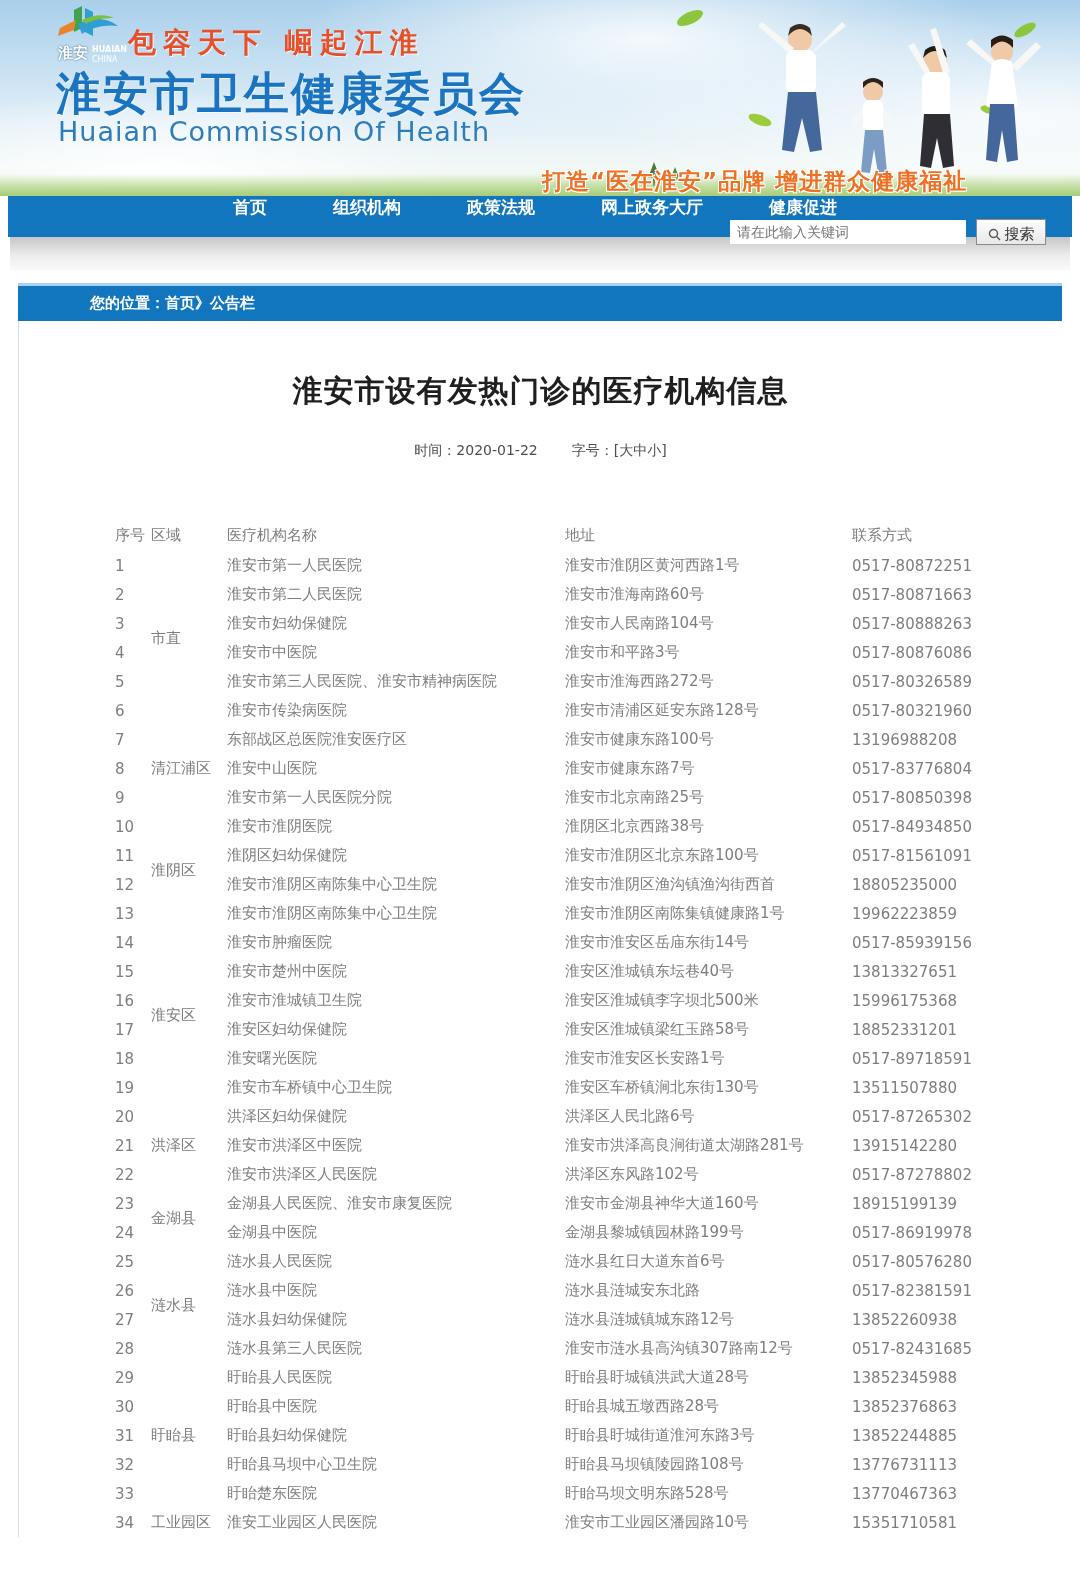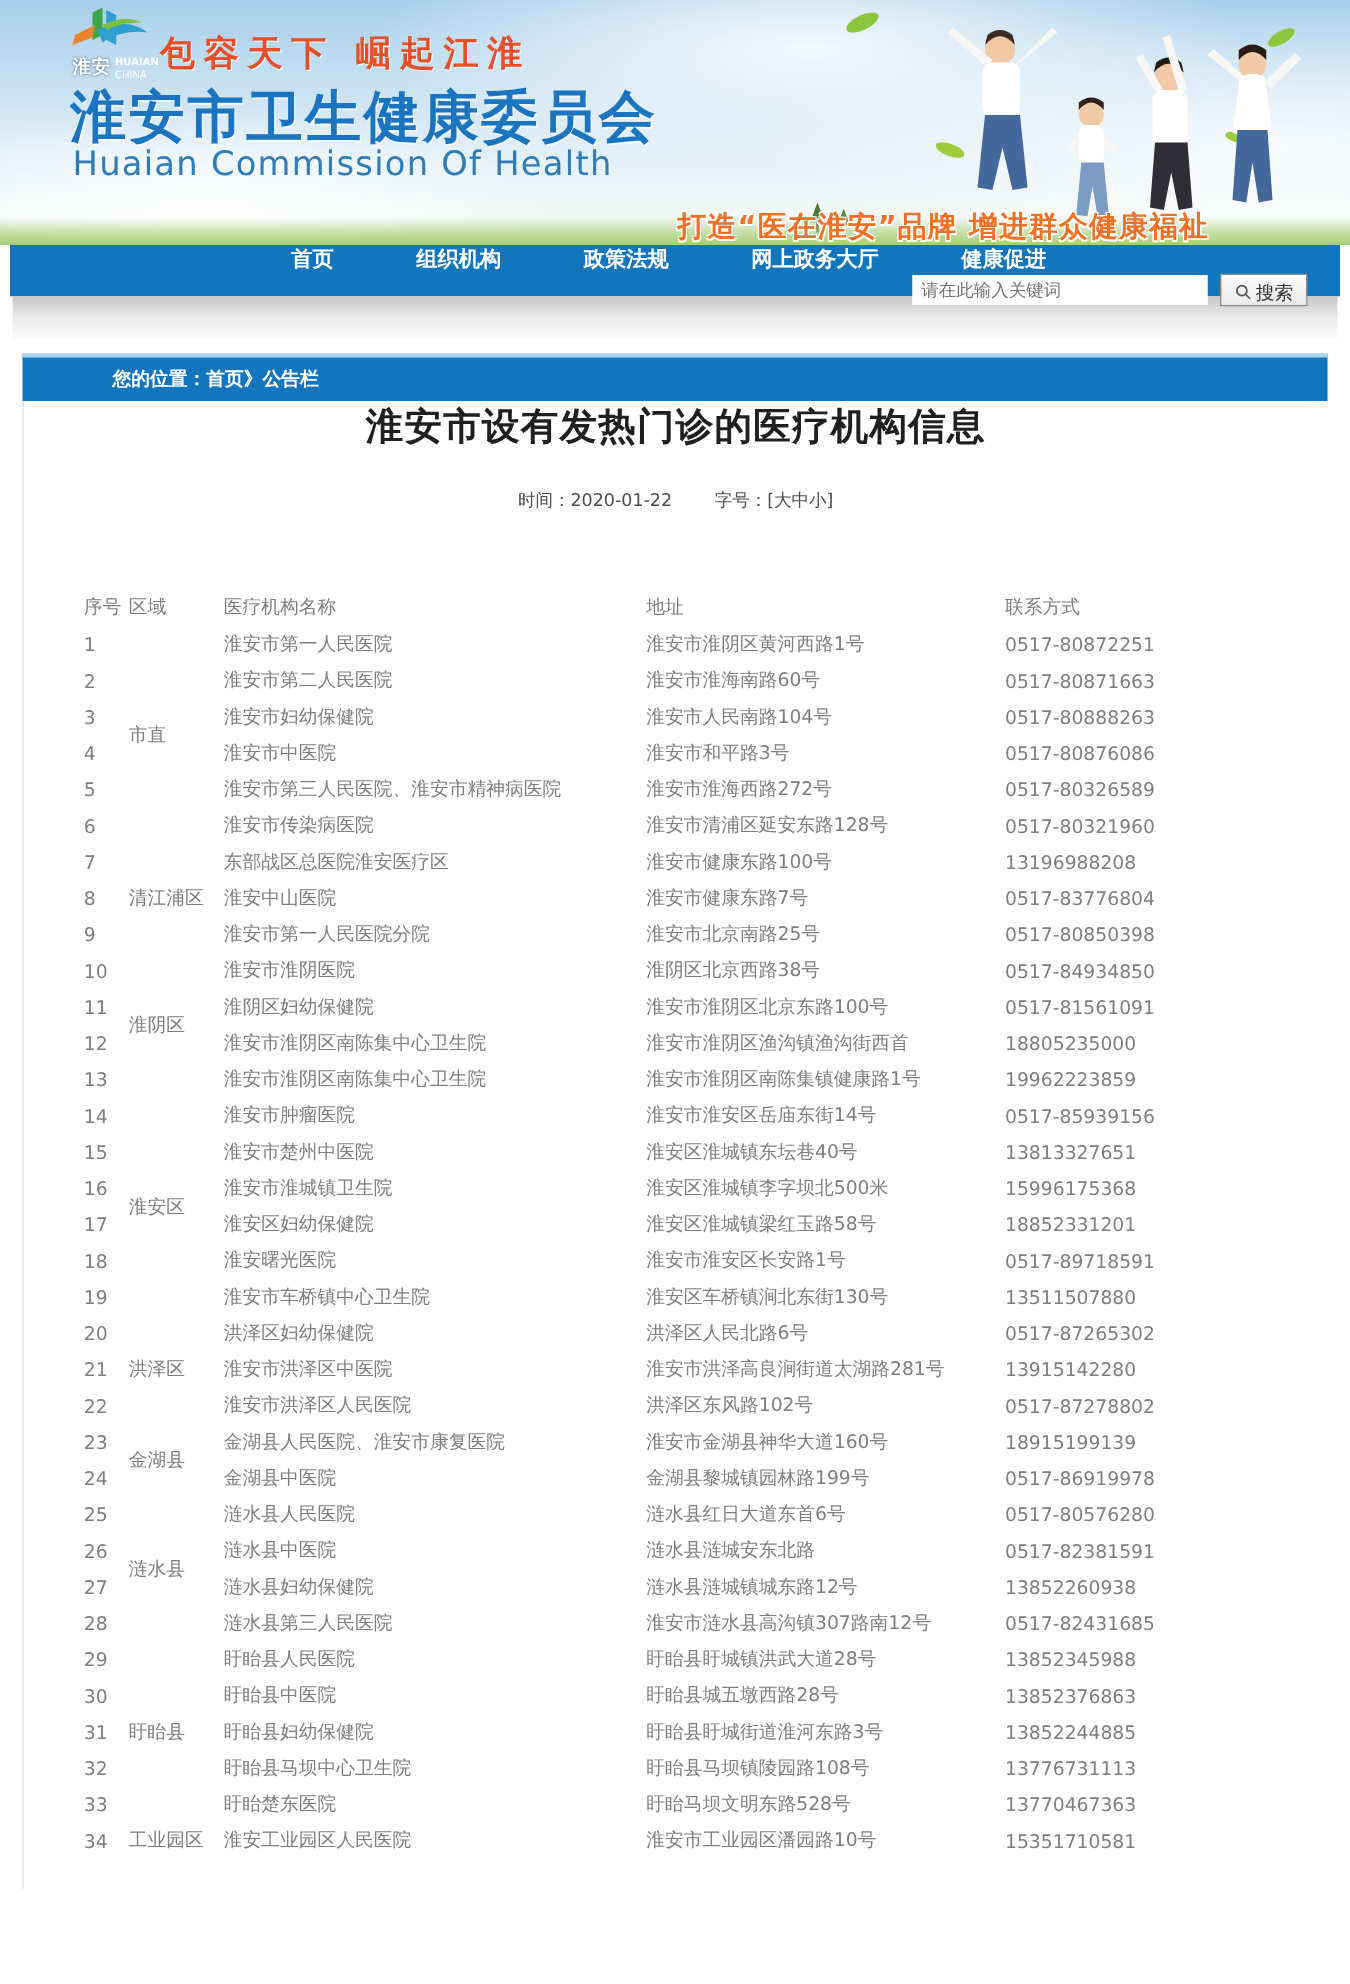--- a/index.html
+++ b/index.html
@@ -45,27 +45,27 @@
   .gray-strip { margin:0 10px; height:34px;
       background:linear-gradient(180deg,#c6c6c6 0%,#ededed 55%,#fbfbfb 100%); }
   .white-gap { height:12px; }
   .breadcrumb { margin:0 18px; height:38px; background:#1176bd;
       border-top:3px solid #a9d4ef; display:flex; align-items:center; }
   .breadcrumb span { color:#ffffff; font-size:15px; font-weight:bold; padding-left:72px; }
 
   
   .content { margin:0 18px; border-left:1px solid #d4dce4; min-height:1190px;
       background:#ffffff; }
-  .article-title { text-align:center; font-size:30px; font-weight:bold;
+  .article-title { padding-top:50px; text-align:center; font-size:30px; font-weight:bold;
       color:#1f1f1f; letter-spacing:1px; }
   .article-meta { margin-top:30px; text-align:center; font-size:14px; color:#4d4d4d; }
   .article-meta .sep { display:inline-block; width:34px; }
   .article-meta .fs { cursor:pointer;margin-top:28px; }
 
-  table.clinics { margin:62px 0 0 48px; border-collapse:collapse; }
+  table.clinics { margin:62px 0 0 96px; border-collapse:collapse; }
   table.clinics th, table.clinics td { font-size:15px; color:#7e7e7e; font-weight:normal;
       text-align:left; padding:4px 0; height:29px; vertical-align:middle; white-space:nowrap; }
   table.clinics th { padding-bottom:6px; }
   td.region { vertical-align:middle; }
   col.c-no   { width:36px; }
   col.c-reg  { width:76px; }
   col.c-name { width:338px; }
   col.c-addr { width:287px; }
   col.c-tel  { width:160px; }
 </style>

